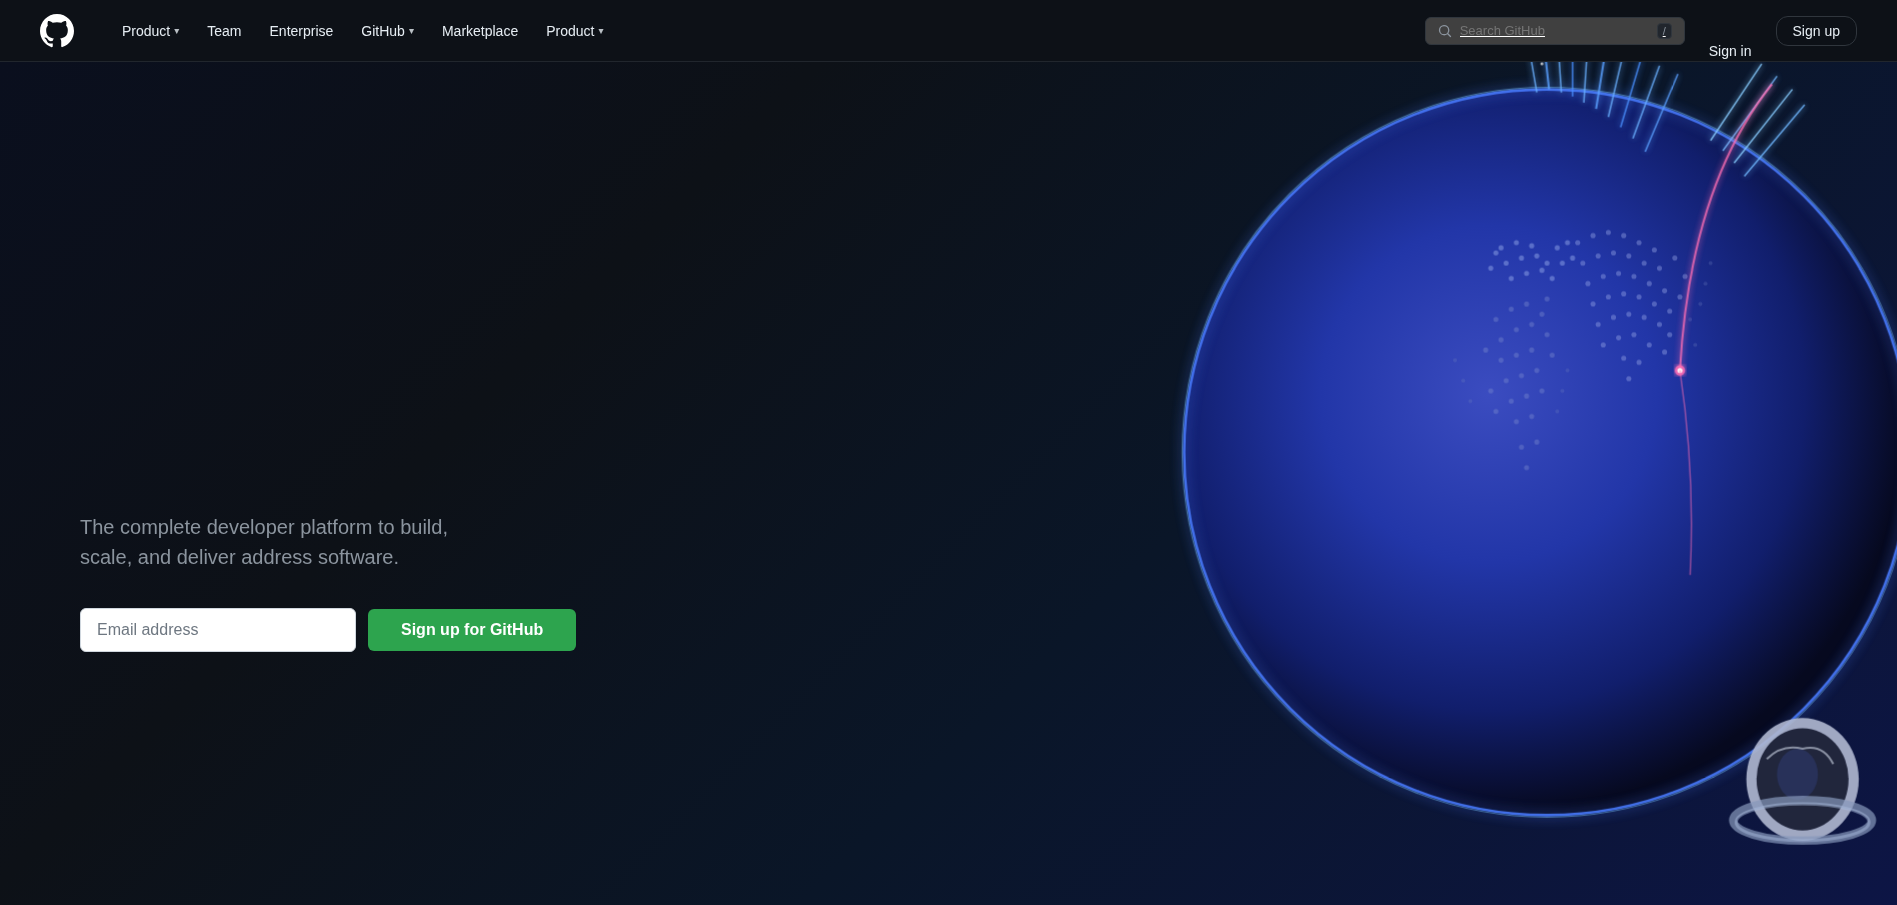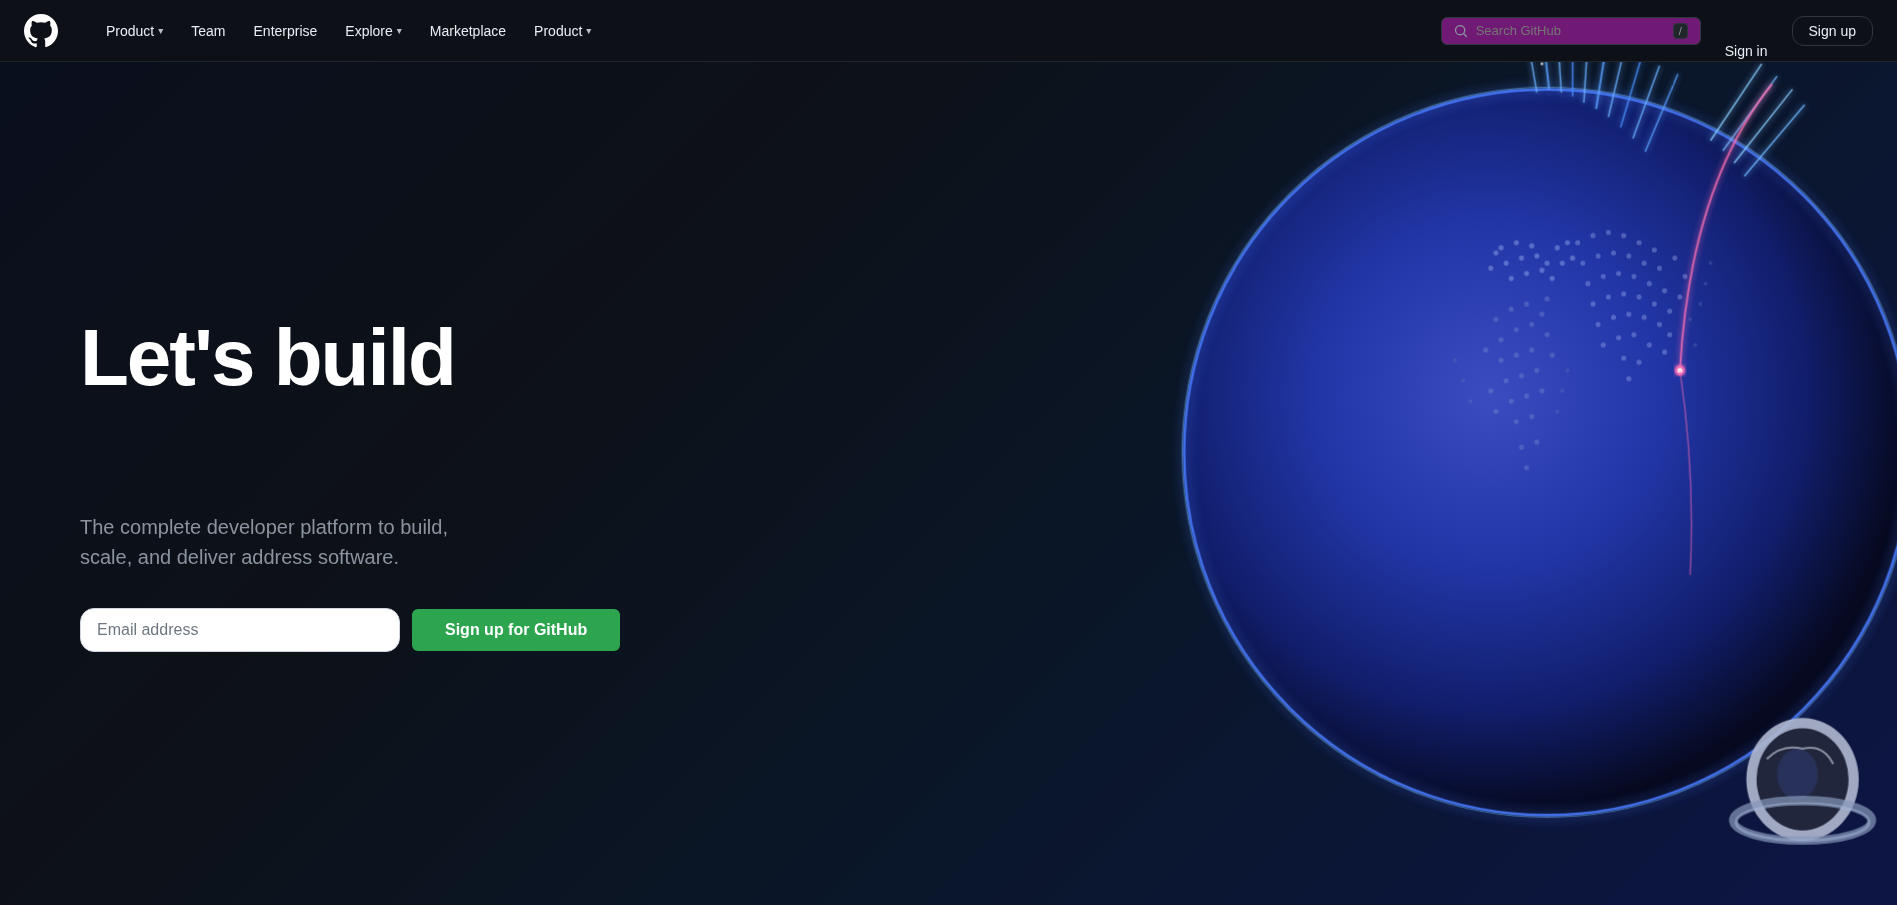--- a/index.html
+++ b/index.html
@@ -10,21 +10,21 @@
       color: #fff;
       width: 1897px;
       height: 905px;
       overflow: hidden;
     }
 
     
     nav {
       display: flex;
       align-items: center;
-      padding: 0 24px;
+      padding: 0 40px;
       height: 62px;
       background: #0d1117;
       border-bottom: 1px solid #21262d;
       position: relative;
       z-index: 10;
     }
 
     .nav-logo {
       width: 34px;
       height: 34px;
@@ -60,26 +60,27 @@
 
     .nav-right {
       display: flex;
       align-items: center;
       gap: 12px;
     }
 
     .search-box {
       display: flex;
       align-items: center;
-      background: #701a75;
+      background: #404040;
       border: 1px solid #30363d;
       border-radius: 6px;
       padding: 5px 12px;
       width: 260px;
       gap: 8px;
+      text-decoration: underline;
     }
 
     .search-box input {
       background: transparent;
       border: none;
       outline: none;
       color: #8b949e;
       font-size: 13px;
       flex: 1;
     }
@@ -171,25 +172,25 @@
 
     .hero-form {
       display: flex;
       gap: 12px;
       align-items: center;
     }
 
     .email-input {
       background: #fff;
       border: 1px solid #d0d7de;
-      border-radius: 14px;
+      border-radius: 6px;
       padding: 12px 16px;
       font-size: 16px;
       color: #24292f;
-      width: 320px;
+      width: 276px;
       outline: none;
     }
 
     .email-input::placeholder {
       color: #6e7781;
     }
 
     .btn-signup-hero {
       background: #2da44e;
       color: #ffffff;
@@ -219,21 +220,21 @@
       <span>Product</span>
       <span class="chevron">▾</span>
     </a>
     <a class="nav-link">
       <span>Team</span>
     </a>
     <a class="nav-link">
       <span>Enterprise</span>
     </a>
     <a class="nav-link">
-      <span>Explore</span>
+      <span>GitHub</span>
       <span class="chevron">▾</span>
     </a>
     <a class="nav-link">
       <span>Marketplace</span>
     </a>
     <a class="nav-link">
       <span>Product</span>
       <span class="chevron">▾</span>
     </a>
   </div>
@@ -454,21 +455,21 @@
 
         <ellipse cx="70" cy="90" rx="68" ry="20" fill="none" stroke="#8899bb" stroke-width="8" opacity="0.7"></ellipse>
         <ellipse cx="70" cy="92" rx="65" ry="18" fill="none" stroke="#aabbdd" stroke-width="3" opacity="0.5"></ellipse>
       </g>
 
     </svg>
   </div>
 
   <div class="hero-content">
     <h1 class="hero-headline">
-      <span>Let's build</span><br>
+      <br>
       <br>
     </h1>
     <p class="hero-sub">
       <span>The complete developer platform to build,</span><br>
       <span>scale, and deliver address software.</span>
     </p>
     <div class="hero-form">
       <input type="email" class="email-input" placeholder="Email address" style="">
       <button class="btn-signup-hero">
         <span>Sign up for GitHub</span>

